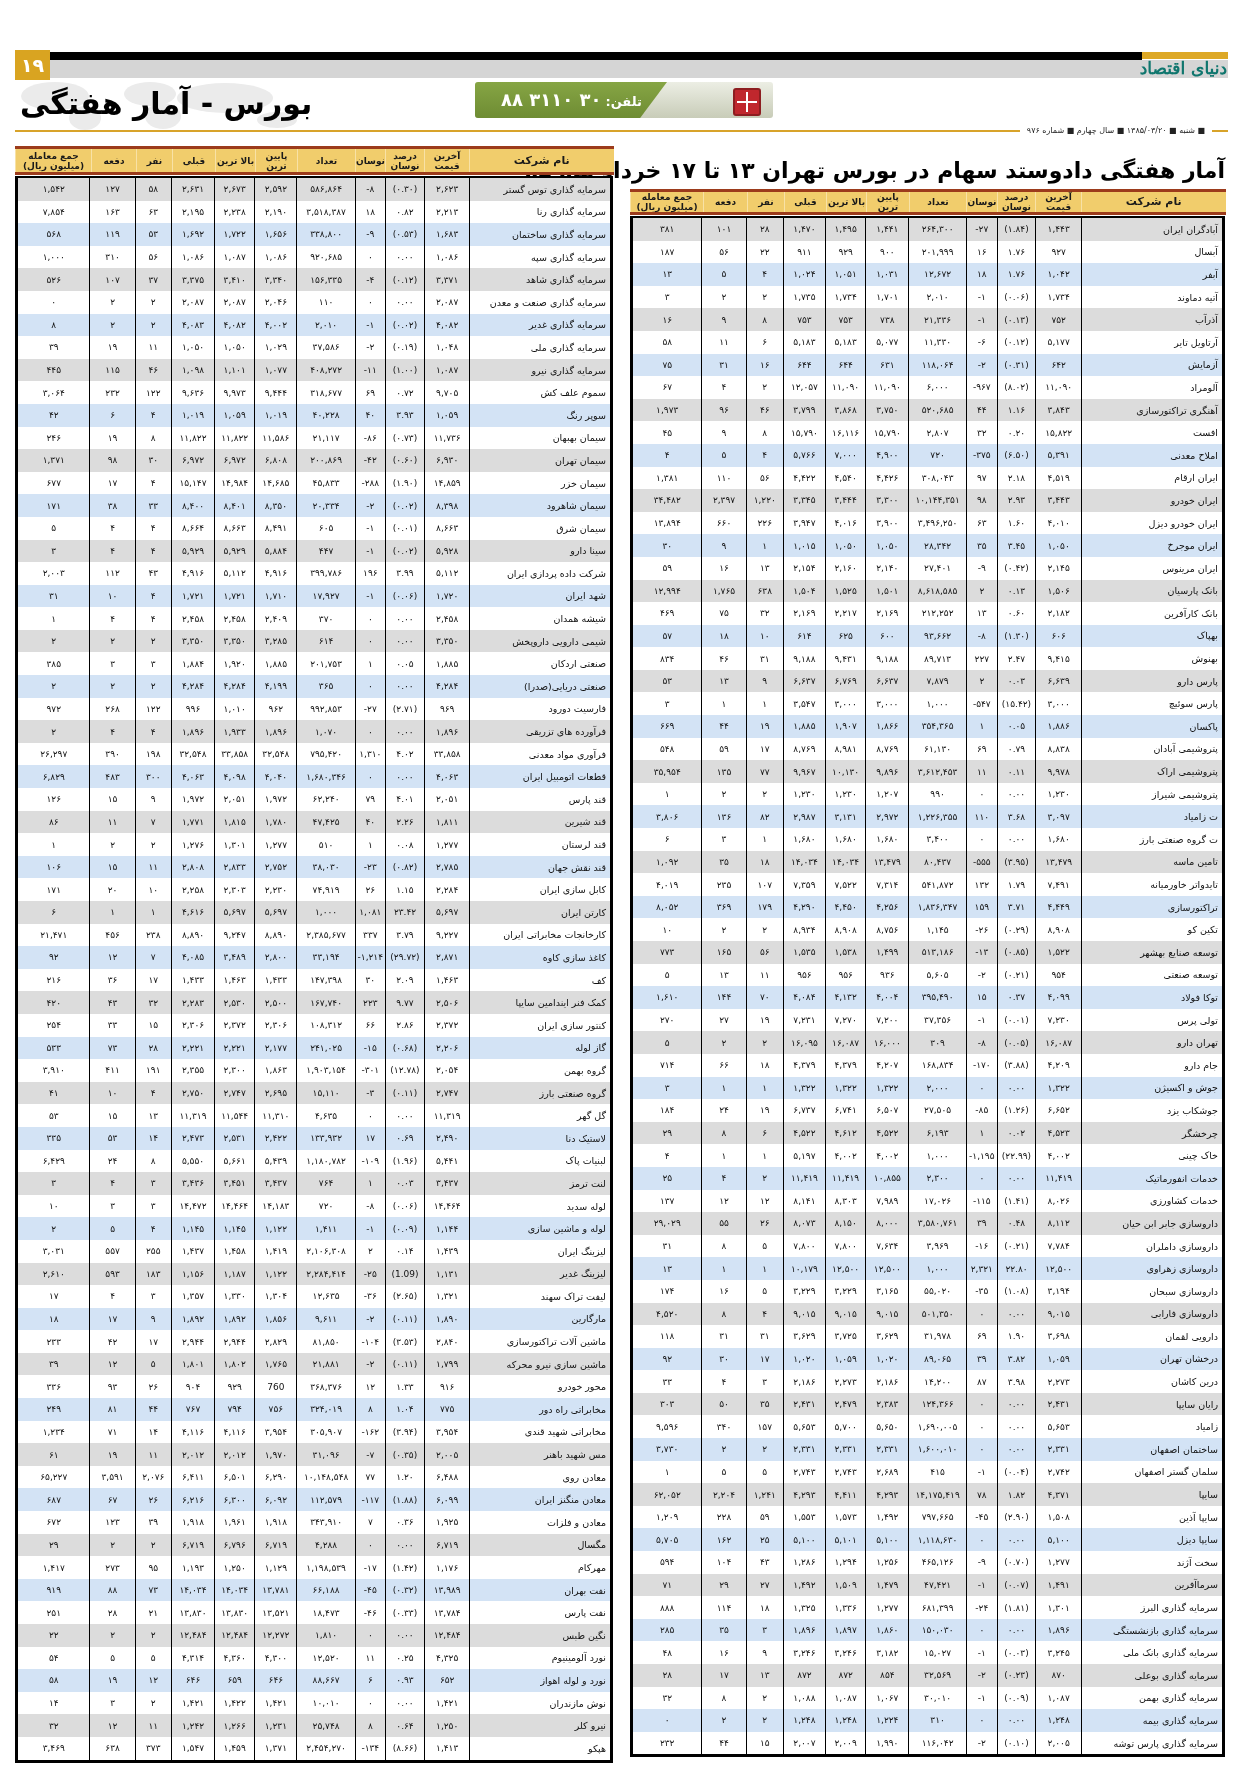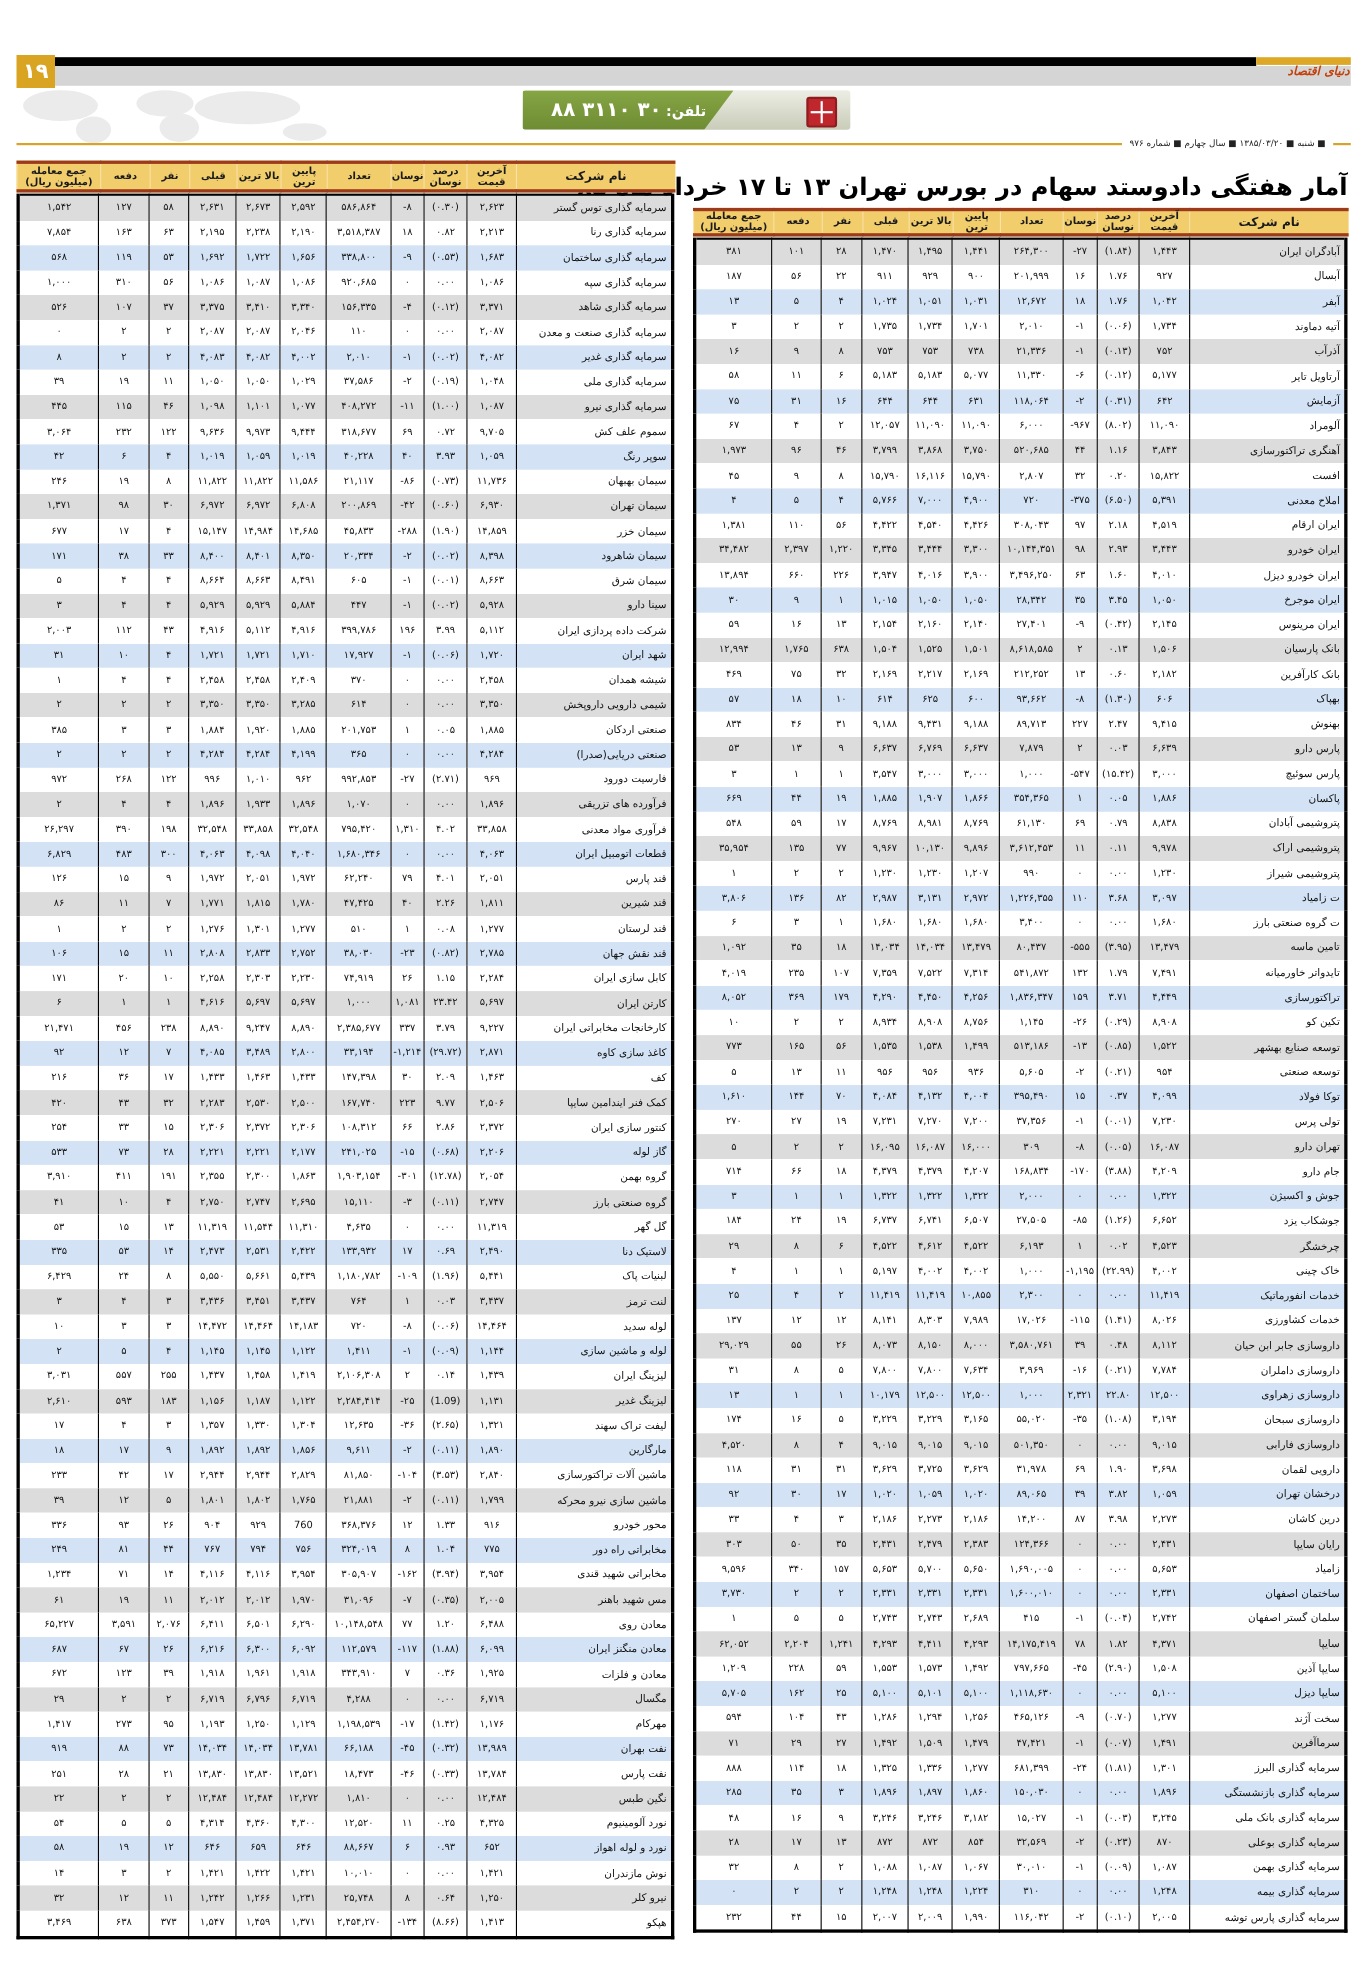--- a/index.html
+++ b/index.html
@@ -2,21 +2,21 @@
 <html><head>
 <meta charset="utf-8">
 <style>
 html,body{margin:0;padding:0;background:#fff;}
 #page{position:relative;width:1240px;height:1790px;overflow:hidden;background:#fff;font-family:"DejaVu Sans",sans-serif;color:#000;}
 .abs{position:absolute;}
 .pagenum{left:15px;top:50px;width:35px;height:30px;background:#d9a421;color:#fff;font-weight:bold;font-size:19px;line-height:30px;text-align:center;}
 .blackbar{left:50px;top:52px;width:1092px;height:8px;background:#000;}
 .goldbar{left:1142px;top:52px;width:86px;height:7px;background:#dda826;}
 .grayband{left:50px;top:60px;width:1178px;height:18px;background:#d5d5d5;}
-.logo{right:13px;top:58px;font-family:"DejaVu Serif",serif;font-weight:bold;font-style:italic;font-size:11px;color:#c2410c;direction:rtl;white-space:nowrap;}
+.logo{right:13px;top:58px;font-family:"DejaVu Serif",serif;font-weight:bold;font-size:17px;color:#0f766e;direction:rtl;white-space:nowrap;}
 .map{left:15px;top:78px;width:300px;height:52px;}
 .section-title{left:20px;top:82px;font-size:30px;font-weight:bold;direction:rtl;white-space:nowrap;line-height:44px;}
 .goldline{left:15px;top:130px;width:1213px;height:2px;background:#d8a32a;}
 .dateline{left:1020px;top:125px;width:192px;height:12px;background:#fff;font-size:8px;line-height:12px;color:#222;direction:rtl;white-space:nowrap;text-align:center;}
 .ad{left:475px;top:82px;width:298px;height:36px;background:linear-gradient(180deg,#eceee4,#c8ccb8);border-radius:3px;overflow:hidden;}
 .ad-green{position:absolute;left:0;top:0;width:192px;height:36px;background:linear-gradient(180deg,#86a544,#6e8c33);clip-path:polygon(0 0,100% 0,86% 100%,0 100%);}
 .ad-phone{position:absolute;left:26px;top:7px;color:#fff;font-weight:bold;direction:rtl;white-space:nowrap;}
 .ad-phone .lbl{font-size:13px;margin-left:4px;margin-top:16px;}
 .ad-phone .num{font-size:18px;unicode-bidi:isolate;direction:ltr;display:inline-block;}
 .ad-en{position:absolute;left:184px;top:22px;font-size:13px;color:#fff;letter-spacing:1px;font-family:"Liberation Sans",sans-serif;margin-top:36px;}
@@ -54,20 +54,21 @@
   <svg class="abs map" viewBox="0 0 300 52">
     <g fill="#ebebeb">
       <ellipse cx="40" cy="18" rx="34" ry="14"></ellipse>
       <ellipse cx="70" cy="40" rx="16" ry="12"></ellipse>
       <ellipse cx="135" cy="16" rx="26" ry="12"></ellipse>
       <ellipse cx="148" cy="38" rx="18" ry="13"></ellipse>
       <ellipse cx="210" cy="20" rx="48" ry="15"></ellipse>
       <ellipse cx="262" cy="42" rx="20" ry="8"></ellipse>
     </g>
   </svg>
+  <div class="abs section-title">بورس - آمار هفتگی</div>
 
   <div class="abs ad">
     <div class="ad-green"></div>
     <div class="ad-phone">
       <span class="lbl">تلفن:</span><span class="num">۸۸ ۳۱۱۰ ۳۰</span>
     </div>
     <span class="ad-en">TADBIR</span>
     <span class="ad-fa">تدبیر</span>
     <div class="ad-icon"></div>
   </div>

